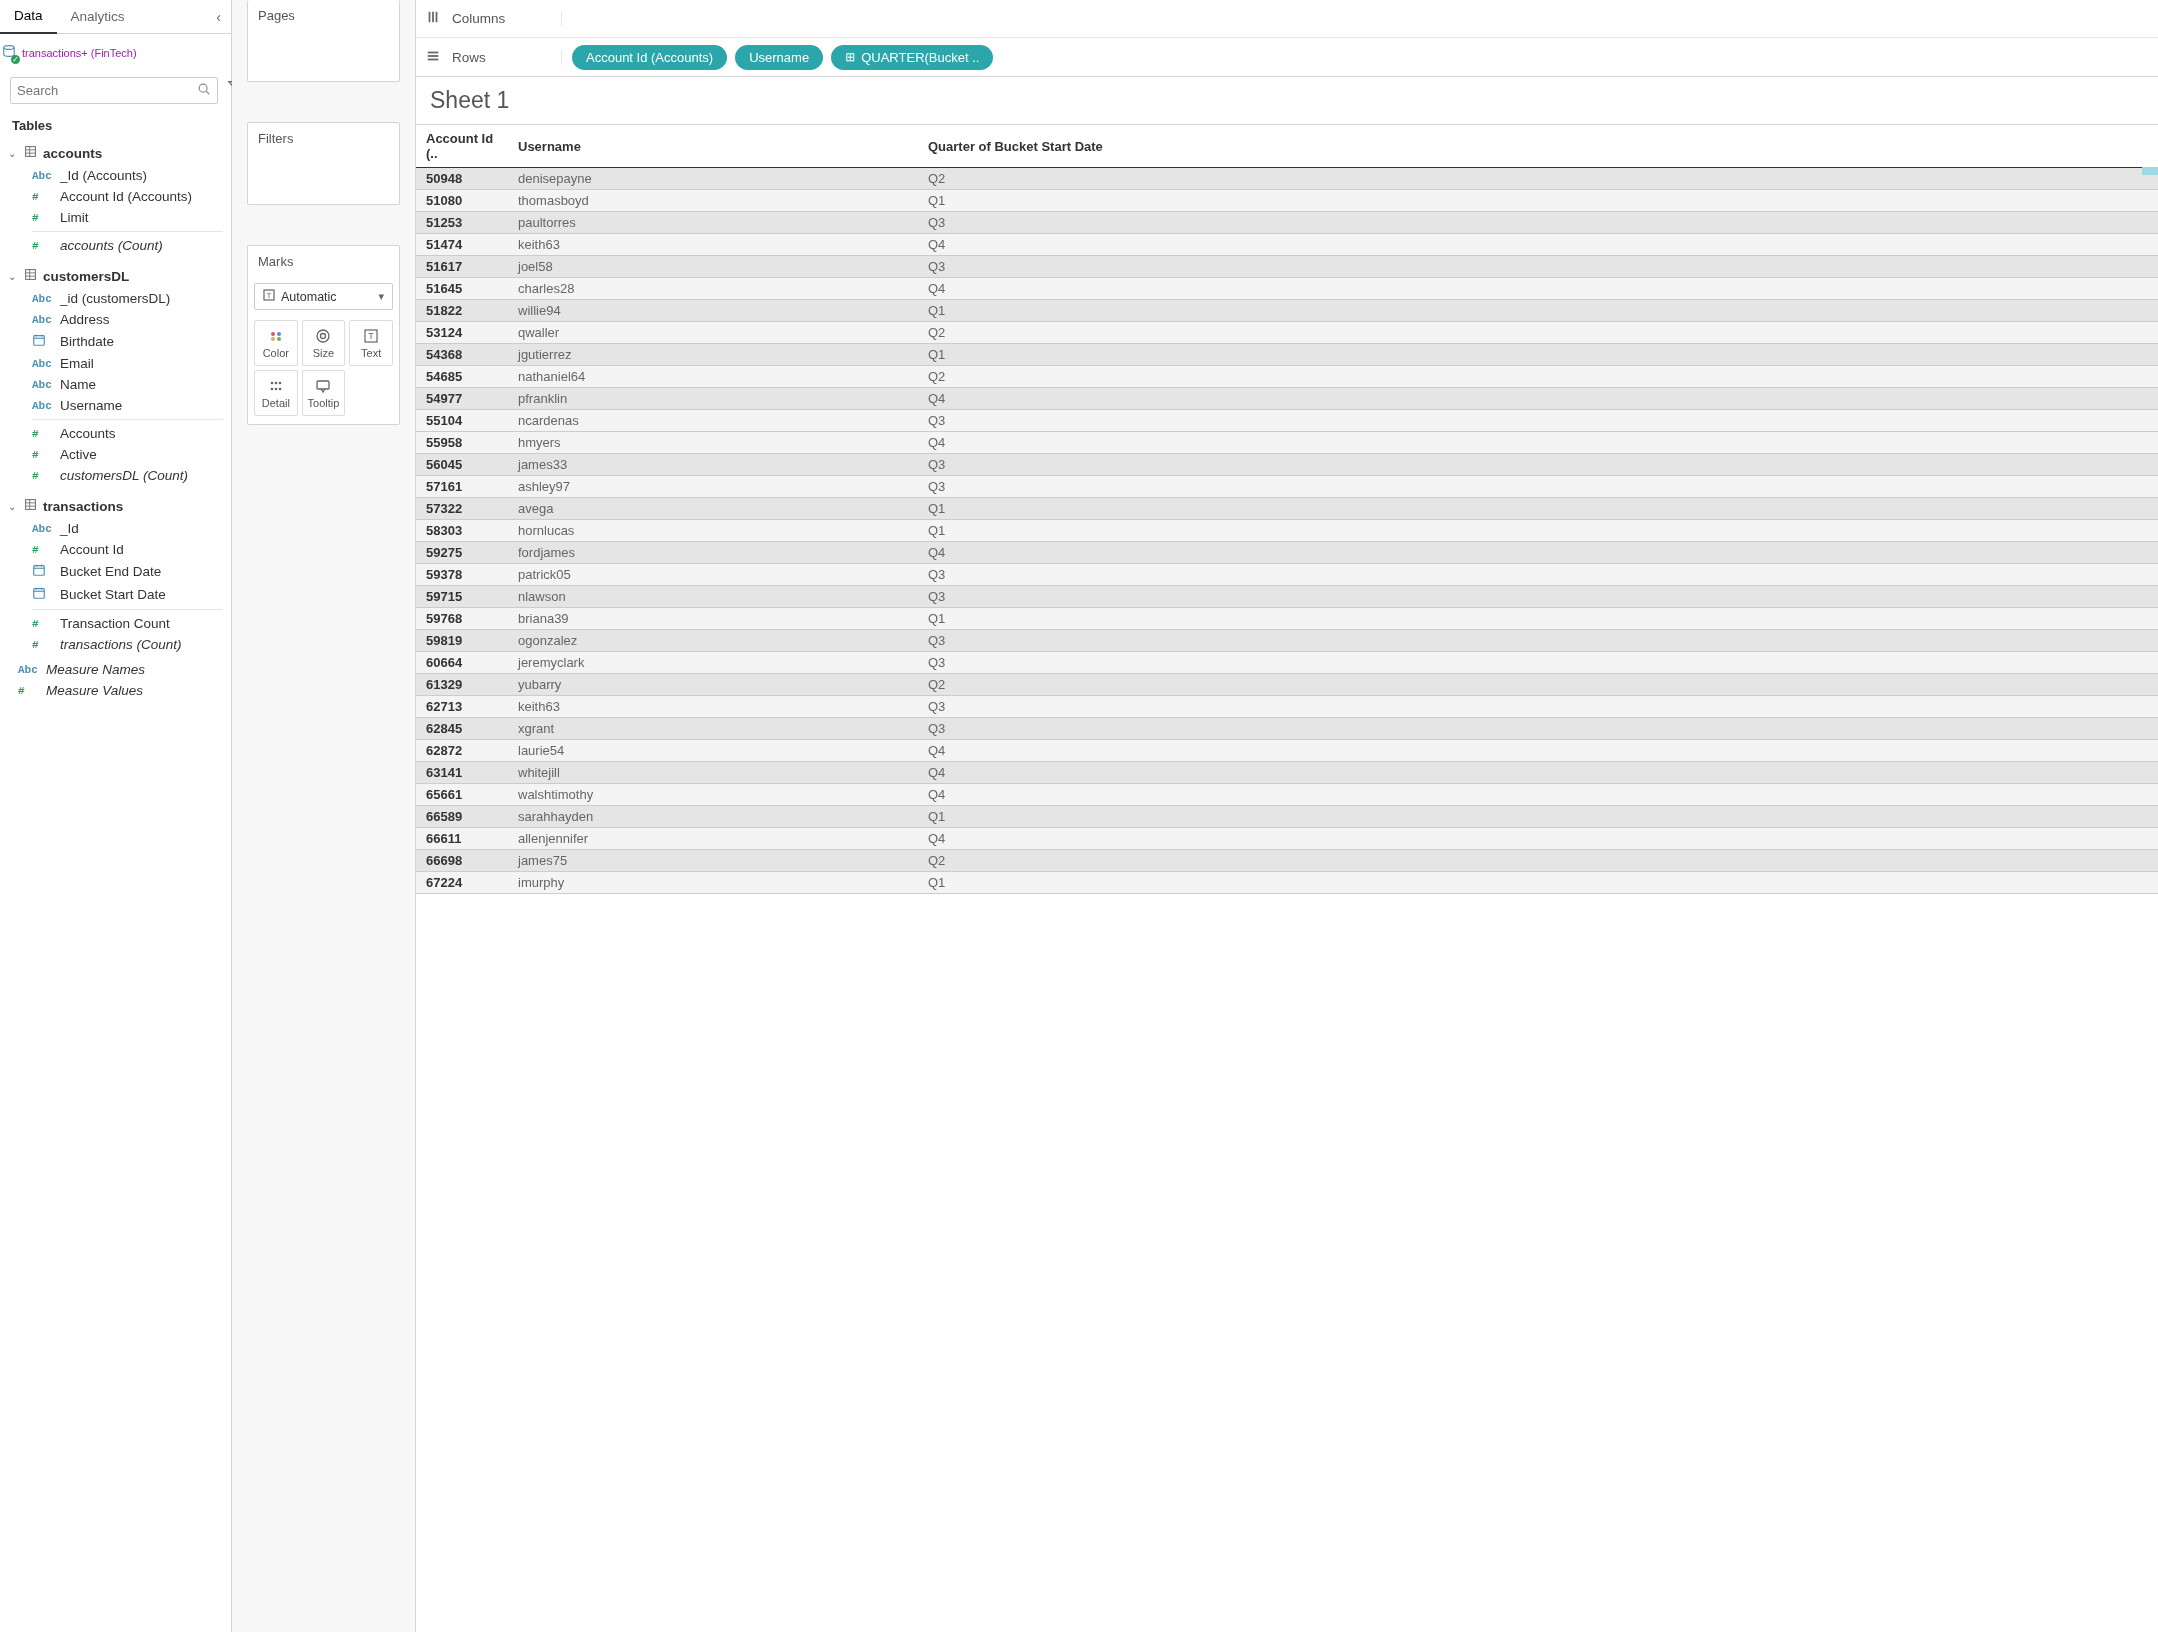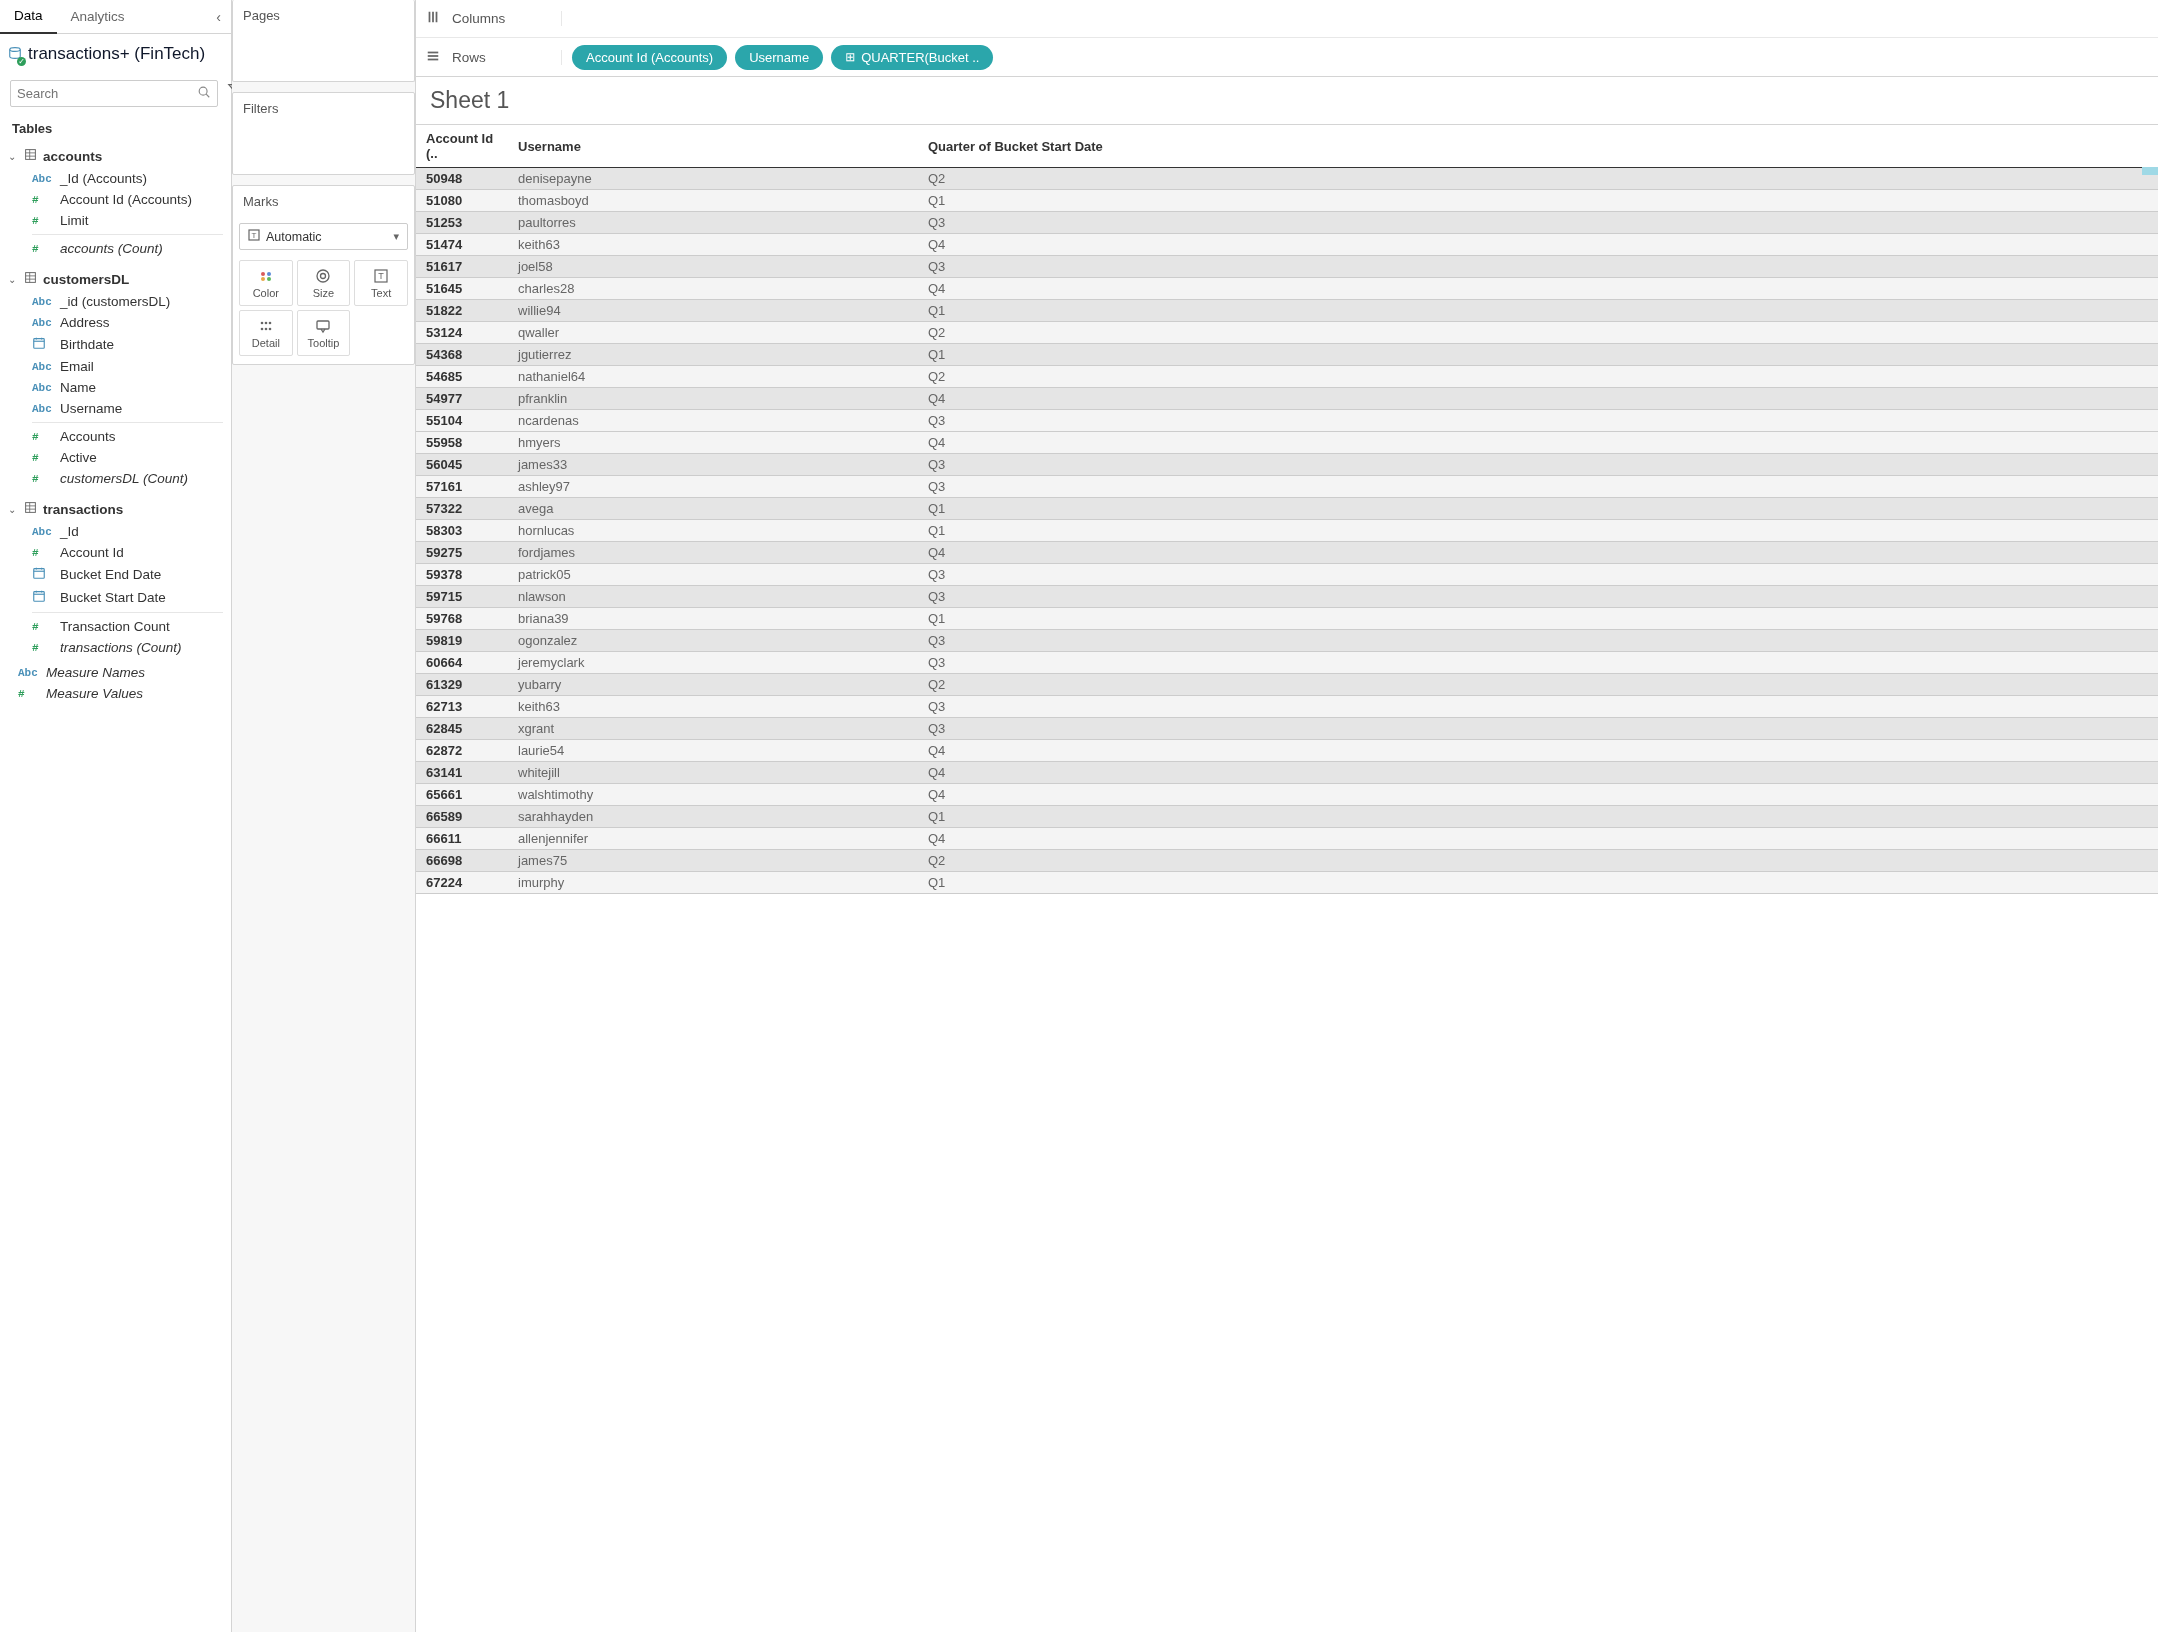--- a/index.html
+++ b/index.html
@@ -48,23 +48,23 @@
   margin-left: auto;
   padding: 0 10px;
   color: #666;
   cursor: pointer;
   font-size: 14px;
 }
 .datasource {
   display: flex;
   align-items: center;
   gap: 6px;
-  padding: 10px 8px;
-  color: #0f172a;
-  font-size: 17px;
+  padding: 10px 2px;
+  color: #a21caf;
+  font-size: 11px;
 }
 .ds-icon { color: #4a90b8; font-size: 14px; position: relative; }
 .ds-icon::after {
   content: "✓";
   position: absolute; bottom: -3px; right: -4px;
   font-size: 8px;
   background: #2e9e5b; color: #fff;
   border-radius: 50%; width: 9px; height: 9px;
   display: flex; align-items: center; justify-content: center;
 }
@@ -152,21 +152,21 @@
   display: flex;
   flex-direction: column;
   gap: 10px;
   padding: 0;
   background: #f7f7f7;
 }
 .shelf-card {
   background: #fff;
   border: 1px solid #d4d4d4;
   border-radius: 2px;
-  margin: 0;
+  margin: 15px;
 }
 .shelf-card.first { margin-top: 0; border-top: none; }
 .shelf-title {
   padding: 8px 10px;
   color: #555;
   font-size: 13px;
 }
 .shelf-body {
   padding: 6px;
 }

